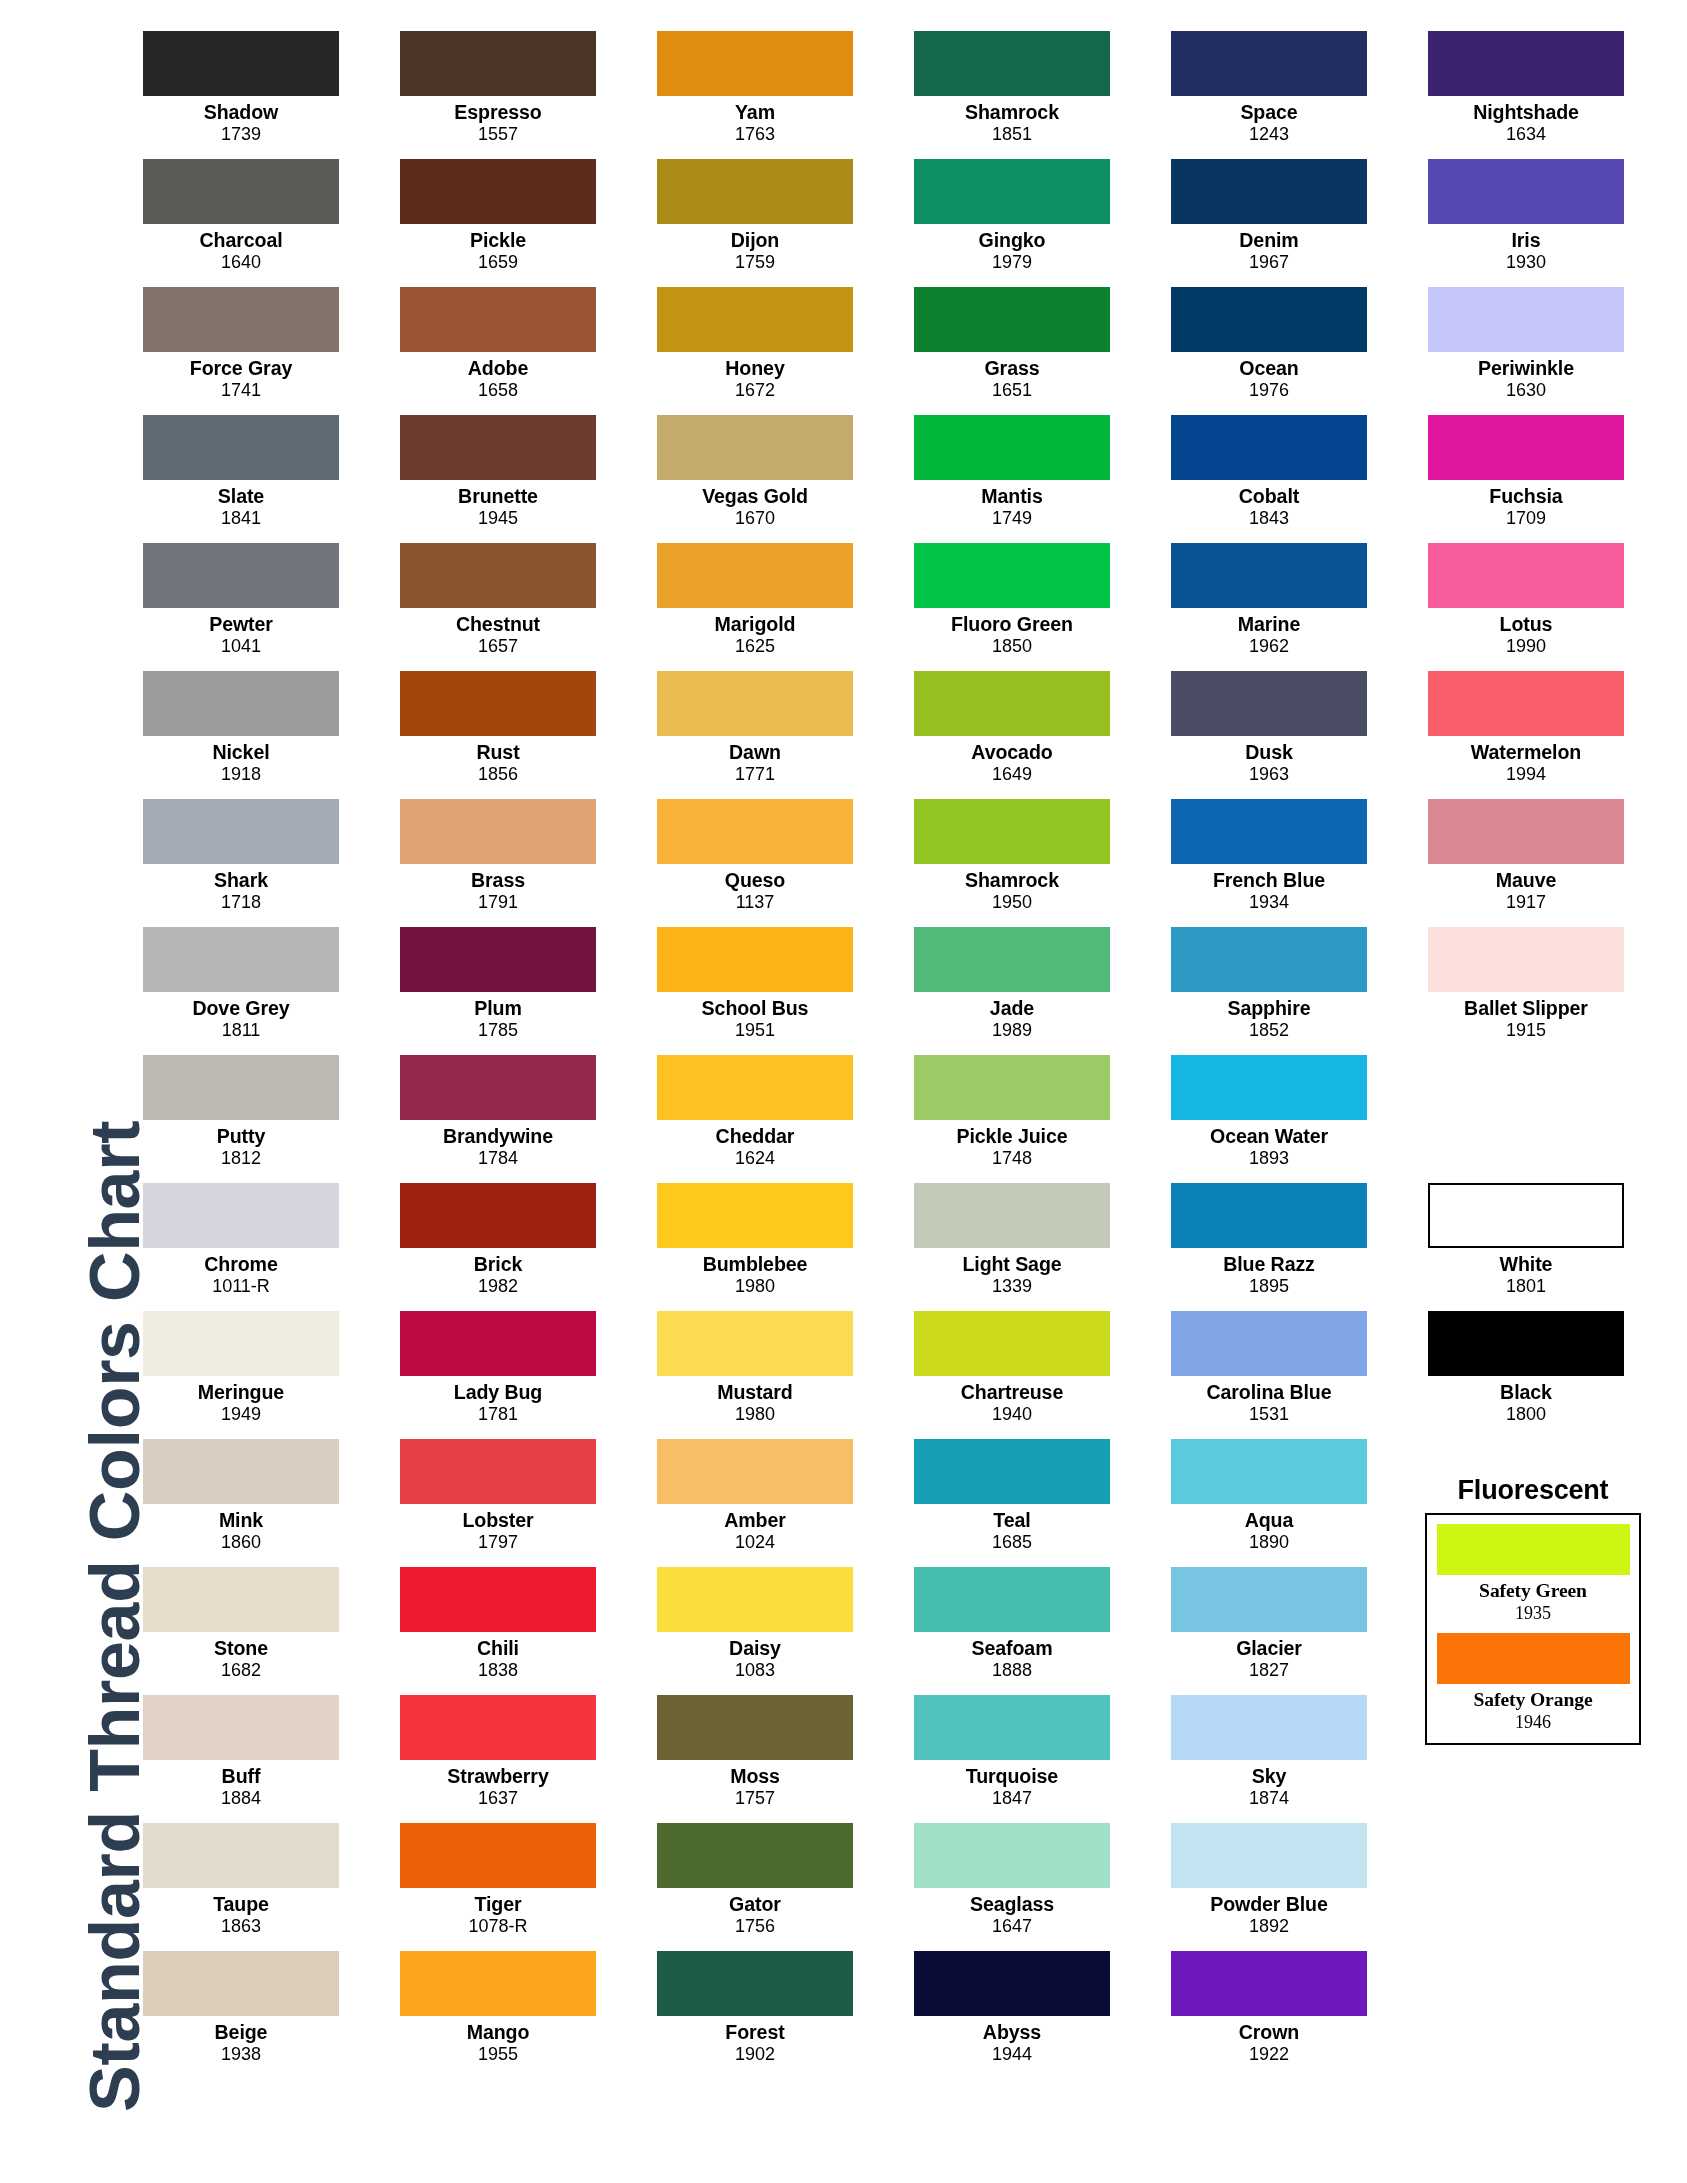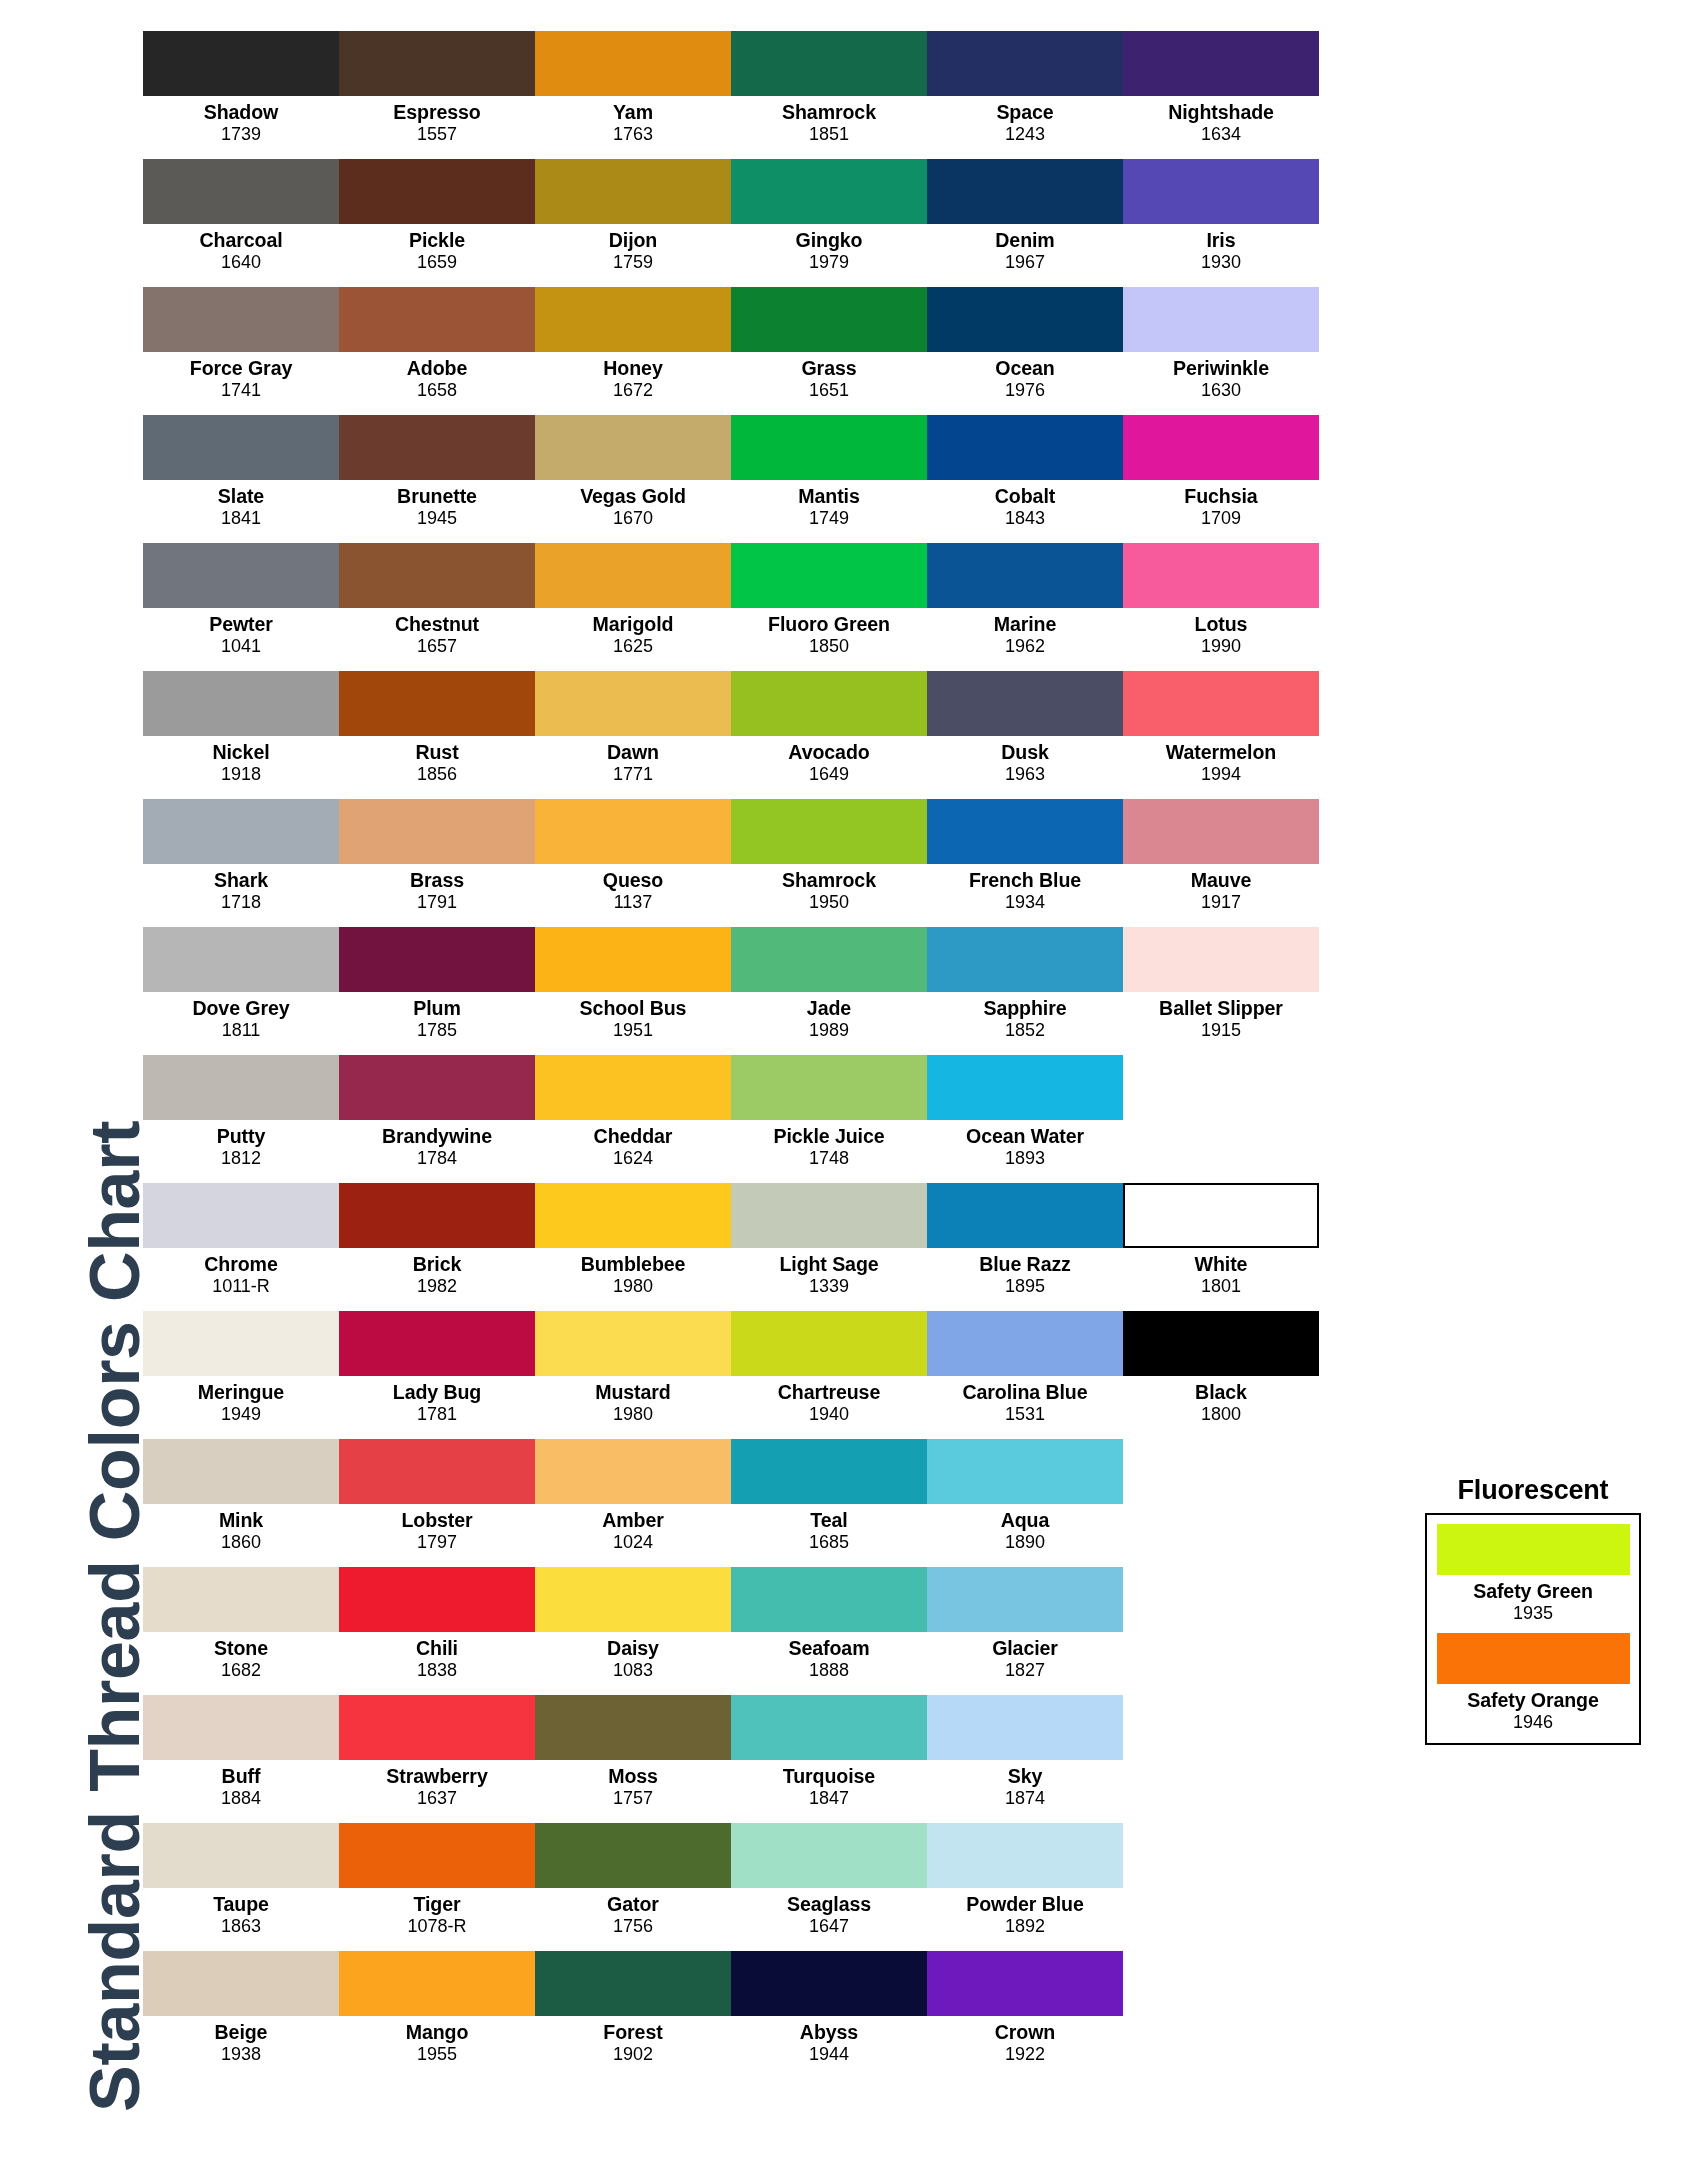--- a/index.html
+++ b/index.html
@@ -48,20 +48,21 @@
 
   
   #grid {
     position: absolute;
     left: 143px;
     top: 31px;
     width: 1532px;
   }
   .grid-row {
     display: flex;
+    gap: 61px;
     height: 128px;
   }
   .cell {
     width: 196px;
     flex: 0 0 196px;
     display: flex;
     flex-direction: column;
     align-items: center;
   }
   .cell.empty { visibility: hidden; }
@@ -113,20 +114,21 @@
     border: 2px solid #000000;
     padding: 9.4px 10.8px 10.8px 10.8px;
     box-sizing: border-box;
     width: 216px;
     background: #ffffff;
   }
   .fluo-cell {
     display: flex;
     flex-direction: column;
     align-items: center;
+    font-family: Liberation Serif, serif;
   }
   .fluo-cell + .fluo-cell { margin-top: 10.8px; }
   .fluo-swatch {
     width: 193px;
     height: 51px;
   }
 </style>
 </head>
 <body>
 

